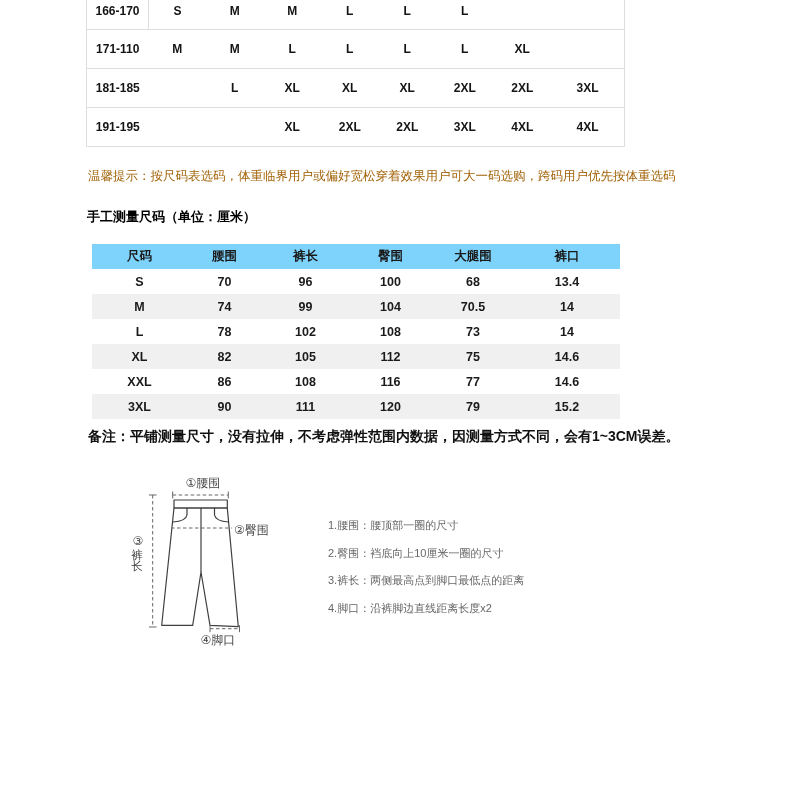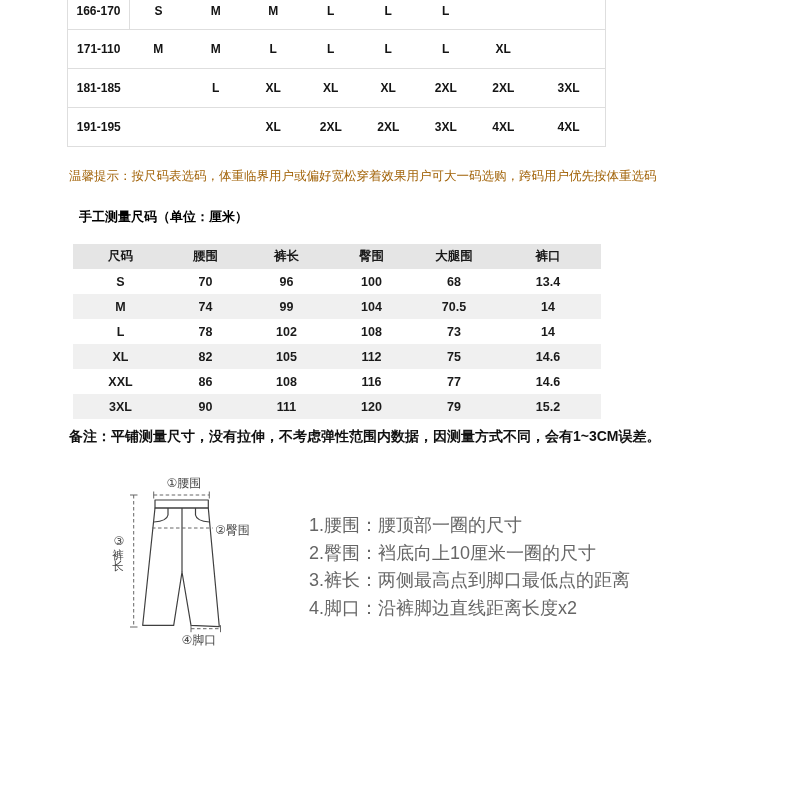--- a/index.html
+++ b/index.html
@@ -1,48 +1,48 @@
 <!DOCTYPE html>
 <html><head>
 <meta charset="utf-8">
 <style>
   html,body{margin:0;padding:0;background:#ffffff;}
   .page{
     width:800px;height:668px;background:#fff;box-sizing:border-box;
-    padding-left:67px;overflow:hidden;position:relative;
+    padding-left:86px;overflow:hidden;position:relative;
     font-family:"Liberation Sans","DejaVu Sans",sans-serif;
     color:#111;
     border-radius:30px;
   }
   
   table{border-collapse:collapse;table-layout:fixed;}
   .t1{
     width:539px;font-size:12px;font-weight:700;color:#141414;
     border-left:1px solid #dedede;border-right:1px solid #dedede;
   }
   .t1 tr{border-bottom:1px solid #dedede;}
   .t1 td{text-align:center;padding:0;height:38px;overflow:hidden;white-space:nowrap;}
   .t1 tr.cut td{height:25px;vertical-align:top;padding-top:4px;}
   .t1 td.divided{border-right:1px solid #dedede;}
   
   .tip{margin:21px 0 0 2px;font-size:12.5px;color:#a16207;white-space:nowrap;}
   
-  .sec-title{margin:23px 0 0 12px;font-size:13px;line-height:18px;font-weight:700;color:#000;white-space:nowrap;}
+  .sec-title{margin:23px 0 0 1px;font-size:13px;line-height:18px;font-weight:700;color:#000;white-space:nowrap;}
   
   .t2{width:528px;margin:18px 0 0 6px;font-size:12.5px;font-weight:700;color:#1a1a1a;}
   .t2 td,.t2 th{height:25px;text-align:center;padding:0;font-weight:700;white-space:nowrap;}
-  .t2 thead tr{background:#e5e5e5;}
+  .t2 thead tr{background:#7dd3fc;}
   .t2 tbody tr:nth-child(even){background:#f0f0f0;}
   
   .note{margin:9px 0 0 2px;font-size:14px;font-weight:700;color:#111;white-space:nowrap;}
   
   .diagram-row{display:flex;margin-top:16px;height:200px;}
   .diagram-svg{margin-left:14px;flex:none;}
   .diagram-svg text{font-family:"Liberation Sans","DejaVu Sans",sans-serif;fill:#444;}
-  .instructions{padding-top:50px;margin-left:-12px;font-size:18px;line-height:27.5px;color:#666;white-space:nowrap;}
+  .instructions{padding-top:50px;margin-left:-12px;font-size:11px;line-height:27.5px;color:#666;white-space:nowrap;}
   
   .about{margin:2px 0 0 10px;width:528px;font-size:13.5px;line-height:27px;color:#777;}
   .about-label{color:#111;font-weight:700;}
 </style>
 </head>
 <body>
 
 <div class="page">
 
   <table class="t1">

